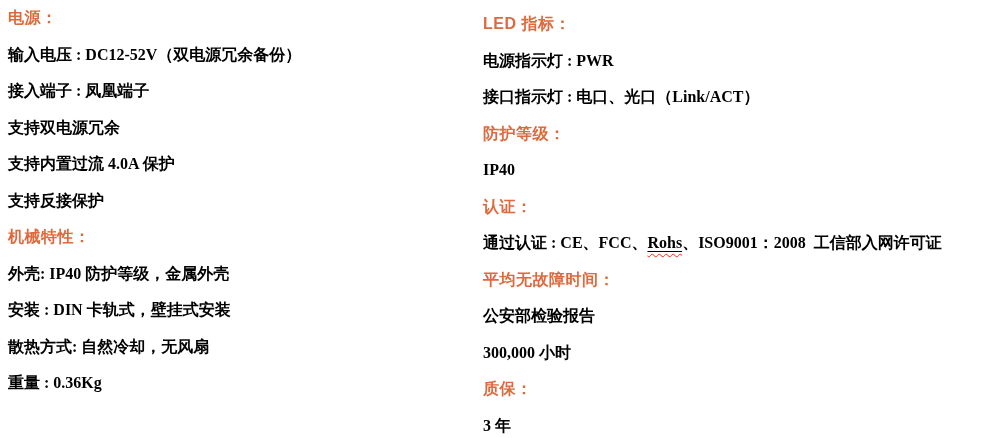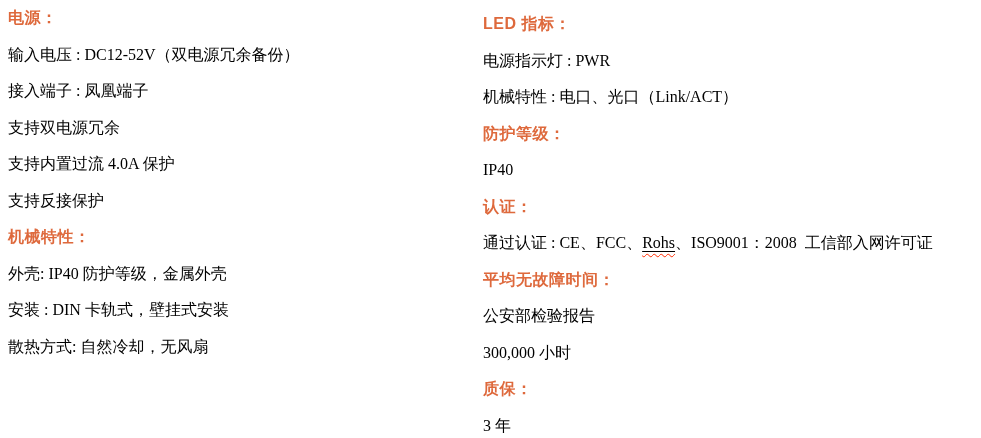--- a/index.html
+++ b/index.html
@@ -24,20 +24,21 @@
   }
   .col-left  { left: 8px;   width: 460px; }
   .col-right { left: 483px; width: 495px; margin-top: 6px; }
   .row {
     height: 36.5px;
     display: flex;
     align-items: center;
     white-space: pre;
     font-size: 16px;
     line-height: 1;
+    font-weight: bold;
   }
   .row.heading {
     font-family: "Liberation Sans", "DejaVu Sans", sans-serif;
     font-weight: bold;
     color: #DE693C;
     font-size: 16px;
     letter-spacing: 0.5px;
   }
   .u-black {
     text-decoration: underline;
@@ -58,26 +59,27 @@
     <div class="row heading">电源：</div>
     <div class="row">输入电压 : DC12-52V（双电源冗余备份）</div>
     <div class="row">接入端子 : 凤凰端子</div>
     <div class="row">支持双电源冗余</div>
     <div class="row">支持内置过流 4.0A 保护</div>
     <div class="row">支持反接保护</div>
     <div class="row heading">机械特性：</div>
     <div class="row">外壳: IP40 防护等级，金属外壳</div>
     <div class="row">安装 : DIN 卡轨式，壁挂式安装</div>
     <div class="row">散热方式: 自然冷却，无风扇</div>
+    <div class="row">重量 : 0.36Kg</div>
   </div>
 
   <div class="col col-right">
     <div class="row heading">LED 指标：</div>
     <div class="row">电源指示灯 : PWR</div>
-    <div class="row">机械特性 : 电口、光口（Link/ACT）</div>
+    <div class="row">接口指示灯 : 电口、光口（Link/ACT）</div>
     <div class="row heading">防护等级：</div>
     <div class="row">IP40</div>
     <div class="row heading">认证：</div>
     <div class="row"><span>通过认证 : CE、FCC、</span><span class="u-black"><span class="u-wavy">Rohs</span></span><span>、ISO9001：2008  工信部入网许可证</span></div>
     <div class="row heading">平均无故障时间：</div>
     <div class="row">公安部检验报告</div>
     <div class="row">300,000 小时</div>
     <div class="row heading">质保：</div>
     <div class="row">3 年</div>
   </div>

